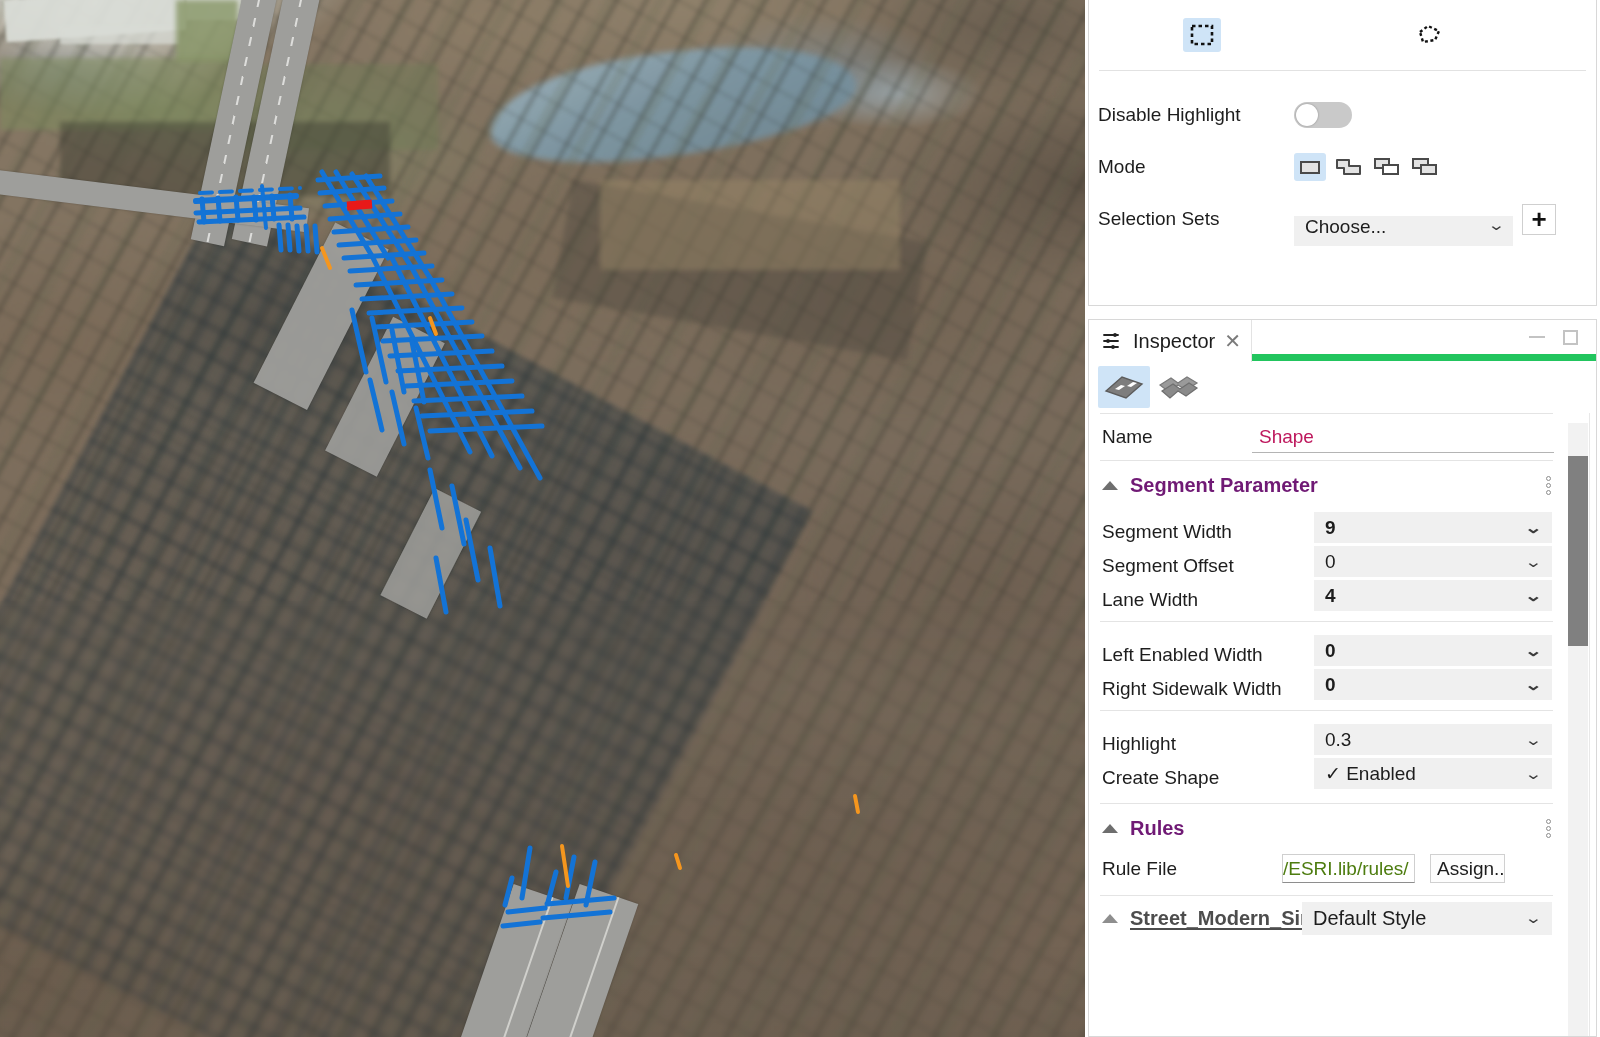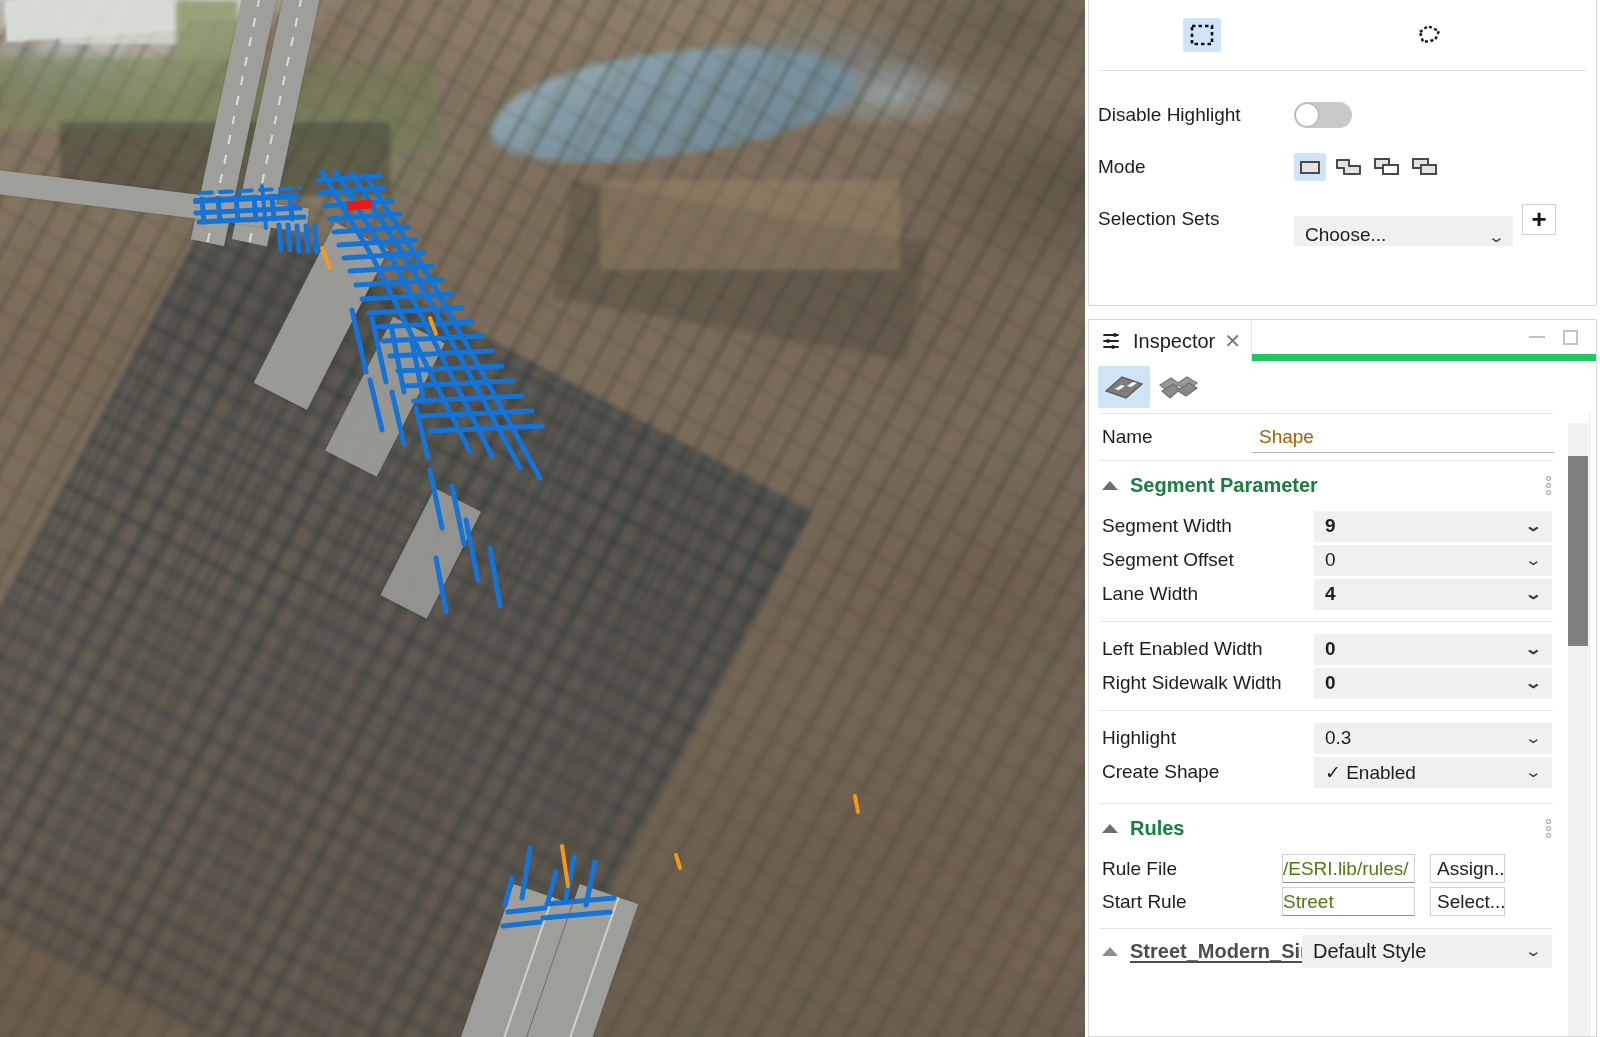--- a/index.html
+++ b/index.html
@@ -168,21 +168,21 @@
     background: #c9c9c9; position: relative;
   }
   .toggle .knob {
     position: absolute; left: 2px; top: 2px;
     width: 22px; height: 22px; border-radius: 50%;
     background: #ffffff;
     box-shadow: 0 0 2px rgba(0,0,0,.35);
   }
   .combo {
     height: 30px; background: #f0f0f0;
-    display: flex; align-items: flex-end; justify-content: space-between;
+    display: flex; align-items: flex-start; justify-content: space-between;
     padding: 0 10px 0 11px;
     font-size: 19px; color: #1d1d1d; margin-top: 24px;
   }
   .sel-combo { width: 219px; }
   .plus-btn {
     width: 34px; height: 31px; margin-left: 9px;
     border: 1px solid #cfcfcf; background: #fff;
     display: flex; align-items: center; justify-content: center;
     font-size: 26px; font-weight: bold; color: #111; line-height: 1;
   }
@@ -240,37 +240,37 @@
 
   .name-row {
     display: flex; align-items: center; height: 46px; padding-left: 13px;
   }
   .name-label { width: 150px; font-size: 19px; color: #1d1d1d; }
   .name-input {
     flex: 1; margin-right: 10px; height: 31px;
     border-bottom: 1px solid #b4b4b4;
     display: flex; align-items: center;
     padding-left: 7px;
-    font-size: 19px; color: #a16207;
+    font-size: 19px; color: #be185d;
   }
 
   .section-head {
     display: flex; align-items: center; height: 48px; padding: 0 13px 0 13px;
   }
   .chev-up {
     width: 0; height: 0; border-left: 8px solid transparent;
     border-right: 8px solid transparent; border-bottom: 9px solid #6e6e6e;
     margin-right: 12px;
   }
-  .section-title { font-size: 20px; font-weight: bold; color: #15803d; }
+  .section-title { font-size: 20px; font-weight: bold; color: #701a75; }
   .dots-menu { margin-left: auto; display: flex; flex-direction: column; gap: 2px; }
   .dots-menu i { display:block; width: 5px; height: 5px; border: 1px solid #8d8d8d; border-radius: 50%; }
 
   .prop-row {
-    display: flex; align-items: center; height: 34px; padding-left: 13px;
+    display: flex; align-items: flex-end; height: 34px; padding-left: 13px;
   }
   .prop-label { width: 212px; font-size: 19px; color: #1d1d1d; }
   .prop-field {
     flex: 1; margin-right: 12px; height: 31px; background: #f0f0f0;
     display: flex; align-items: center; justify-content: space-between;
     padding: 0 12px 0 11px;
     font-size: 19px; color: #1d1d1d;
   }
   .prop-field.bold { font-weight: bold; }
   .chev-dn { color: #3b3b3b; font-size: 15px; transform: scaleX(1.45) scaleY(1.0); }
@@ -681,29 +681,20 @@
           <div class="rule-row">
             <div class="rule-label">Rule File</div>
             <div class="rule-input">
               <span>/ESRI.lib/rules/</span>
             </div>
             <div class="rule-btn">
               <span>Assign...</span>
             </div>
           </div>
 
-          <div class="rule-row">
-            <div class="rule-label">Start Rule</div>
-            <div class="rule-input">
-              <span>Street</span>
-            </div>
-            <div class="rule-btn">
-              <span>Select...</span>
-            </div>
-          </div>
 
           <div class="gap-sm"></div>
           <div class="hr"></div>
 
           <div class="style-row">
             <div class="chev-up" style="border-bottom-color:#8e8e8e;"></div>
             <div class="style-name">Street_Modern_Sin</div>
             <div class="style-combo">
               <span>Default Style</span>
               <span class="chev-dn">⌄</span>

